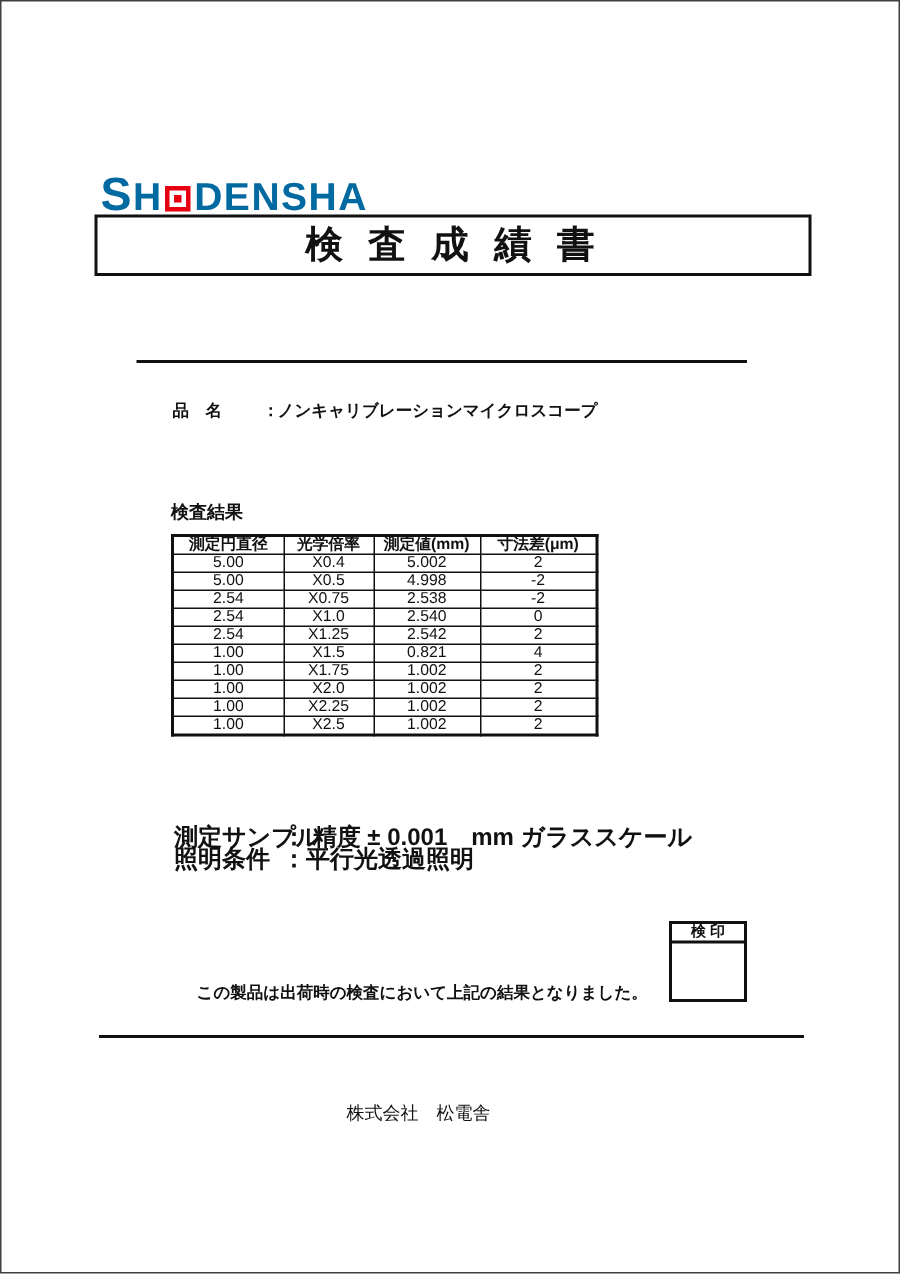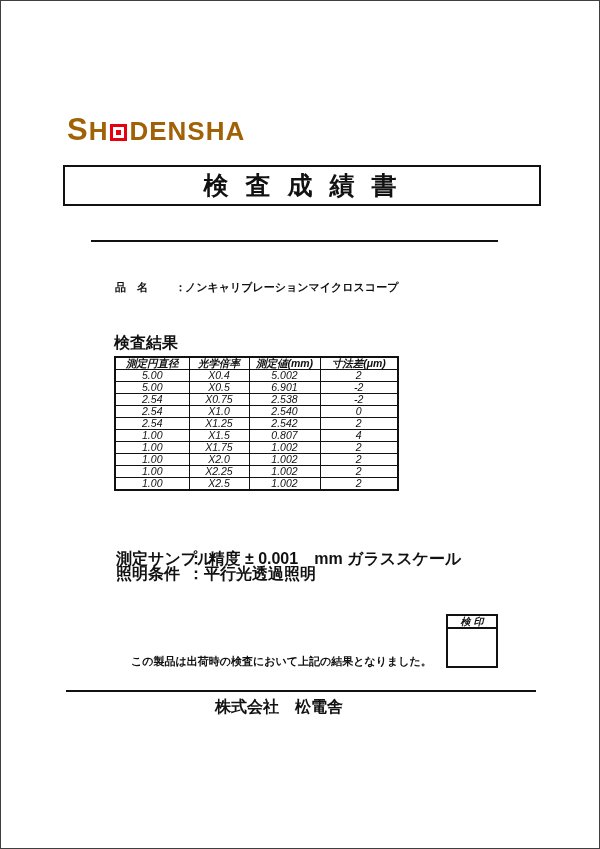--- a/index.html
+++ b/index.html
@@ -17,21 +17,21 @@
   }
 
   
   .logo {
     position: absolute;
     left: 66px;
     top: 112px;
     height: 34px;
     white-space: nowrap;
     font-weight: bold;
-    color: #a16207;
+    color: #0369a1;
     letter-spacing: 1px;
     line-height: 34px;
   }
   .logo .cap { font-size: 31px; }
   .logo .rest { font-size: 26px; }
   .logo-o {
     display: inline-block;
     width: 17px;
     height: 17px;
     border: 3px solid #e60012;
@@ -44,49 +44,49 @@
     position: absolute;
     left: 3px; top: 3px;
     width: 5px; height: 5px;
     background: #e60012;
   }
 
   
   .title-box {
     position: absolute;
     left: 62px;
-    top: 164px;
+    top: 142px;
     width: 478px;
     height: 41px;
     border: 2px solid #111;
     text-align: center;
     line-height: 37px;
     font-size: 25px;
     font-weight: bold;
     letter-spacing: 4px;
     word-spacing: 2px;
   }
 
   
   .rule { position: absolute; background: #111; height: 2px; }
   .rule-1 { left: 90px; top: 239px; width: 407px; }
   .rule-2 { left: 65px; top: 689px; width: 470px; }
 
   
   .info { position: absolute; left: 114px; top: 266px; font-size: 11px; font-weight: bold; }
-  .info-row { height: 15.5px; line-height: 15.5px; white-space: nowrap; margin-top: 13px; }
+  .info-row { height: 15.5px; line-height: 15.5px; white-space: nowrap; }
   .info-label { display: inline-block; width: 60px; }
   .info-colon { display: inline-block; width: 10px; }
 
   
   .section-label {
     position: absolute;
     left: 113px;
     top: 332px;
-    font-size: 16px;
+    font-size: 12px;
     font-weight: bold;
   }
   .results-table {
     position: absolute;
     left: 113px;
     top: 355px;
     border-collapse: collapse;
     border: 2px solid #111;
     font-size: 10.5px;
     table-layout: fixed;
@@ -95,39 +95,37 @@
   .results-table col.c2 { width: 60px; }
   .results-table col.c3 { width: 71px; }
   .results-table col.c4 { width: 78px; }
   .results-table th, .results-table td {
     border: 1px solid #111;
     text-align: center;
     height: 11.5px;
     line-height: 11px;
     padding: 0;
     overflow: hidden;
-    font-style: italic;
   }
   .results-table th { font-weight: bold; }
 
   
   .conditions { position: absolute; left: 115px; top: 550px; font-size: 16px; font-weight: bold; }
   .cond-row { height: 15px; line-height: 15px; white-space: nowrap; }
   .cond-label { display: inline-block; width: 72px; }
 
   
   .stamp {
     position: absolute;
     left: 445px;
     top: 613px;
     width: 52px;
     height: 54px;
     border: 2px solid #111;
     background: #fff;
-    font-style: italic;
   }
   .stamp-label {
     height: 13px;
     line-height: 12px;
     border-bottom: 2px solid #111;
     text-align: center;
     font-size: 10px;
     font-weight: bold;
   }
 
@@ -137,26 +135,26 @@
     left: 113px;
     top: 653px;
     font-size: 11px;
     font-weight: bold;
     white-space: nowrap;
     margin-left: 17px;
   }
   .company {
     position: absolute;
     left: 65px;
-    top: 696px;
+    top: 733px;
     width: 470px;
     text-align: center;
     transform: translateX(-22px);
-    font-size: 16px;
-    font-weight: bold;
+    font-size: 12px;
+    font-weight: normal;
   }
 </style>
 </head>
 <body>
 
 <div id="page">
 
   <div class="logo">
     <span class="cap">S</span><span class="rest">H</span><span class="logo-o"><span class="logo-o-dot"></span></span><span class="rest">DENSHA</span>
   </div>
@@ -191,21 +189,21 @@
     <tbody>
       <tr>
         <td>5.00</td>
         <td>X0.4</td>
         <td>5.002</td>
         <td>2</td>
       </tr>
       <tr>
         <td>5.00</td>
         <td>X0.5</td>
-        <td>6.901</td>
+        <td>4.998</td>
         <td>-2</td>
       </tr>
       <tr>
         <td>2.54</td>
         <td>X0.75</td>
         <td>2.538</td>
         <td>-2</td>
       </tr>
       <tr>
         <td>2.54</td>
@@ -215,21 +213,21 @@
       </tr>
       <tr>
         <td>2.54</td>
         <td>X1.25</td>
         <td>2.542</td>
         <td>2</td>
       </tr>
       <tr>
         <td>1.00</td>
         <td>X1.5</td>
-        <td>0.807</td>
+        <td>0.821</td>
         <td>4</td>
       </tr>
       <tr>
         <td>1.00</td>
         <td>X1.75</td>
         <td>1.002</td>
         <td>2</td>
       </tr>
       <tr>
         <td>1.00</td>

